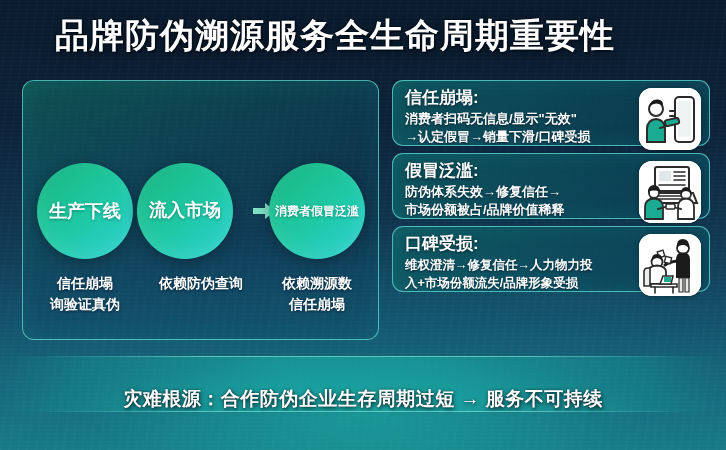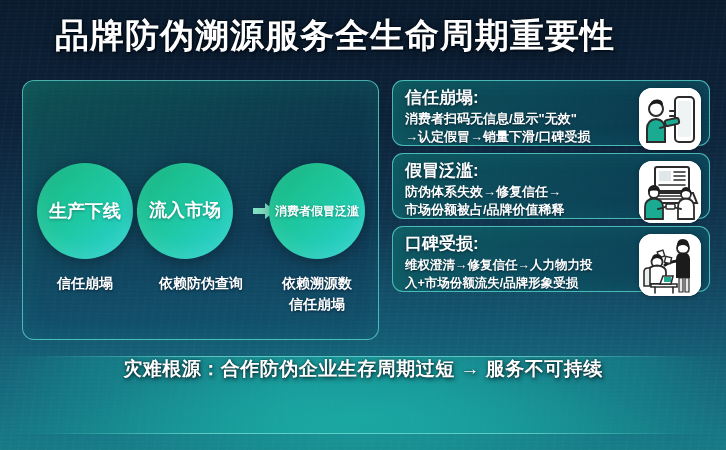--- a/index.html
+++ b/index.html
@@ -194,30 +194,30 @@
     overflow: hidden;
   }
   .card-icon svg { display: block; }
 
   
   .banner {
     position: absolute;
     left: 0;
     top: 356px;
     width: 726px;
-    height: 78px;
+    height: 56px;
     background: linear-gradient(90deg,
       rgba(20,150,150,0.0) 0%,
       rgba(22,160,155,0.35) 12%,
       rgba(26,180,170,0.58) 40%,
       rgba(26,175,168,0.58) 60%,
       rgba(22,160,155,0.32) 88%,
       rgba(20,150,150,0.0) 100%);
     display: flex;
-    align-items: flex-start;
+    align-items: flex-end;
     justify-content: center;
   }
   .banner-rule {
     position: absolute;
     left: 42px;
     width: 642px;
     height: 1px;
     background: linear-gradient(90deg, rgba(150,240,230,0) 0%, rgba(150,240,230,0.55) 25%, rgba(150,240,230,0.55) 75%, rgba(150,240,230,0) 100%);
   }
   .banner-rule.top { top: 0; }
@@ -270,20 +270,21 @@
       <div class="node node-3">
         <span class="node-line">消费者</span>
         <span class="node-line">假冒泛滥</span>
       </div>
 
     </div>
 
     <div class="captions">
       <div class="caption caption-1">
         <div>信任崩塌</div>
+        <div>询验证真伪</div>
       </div>
       <div class="caption caption-2">
         <div>依赖防伪查询</div>
       </div>
       <div class="caption caption-3">
         <div>依赖溯源数</div>
         <div>信任崩塌</div>
       </div>
     </div>
 

